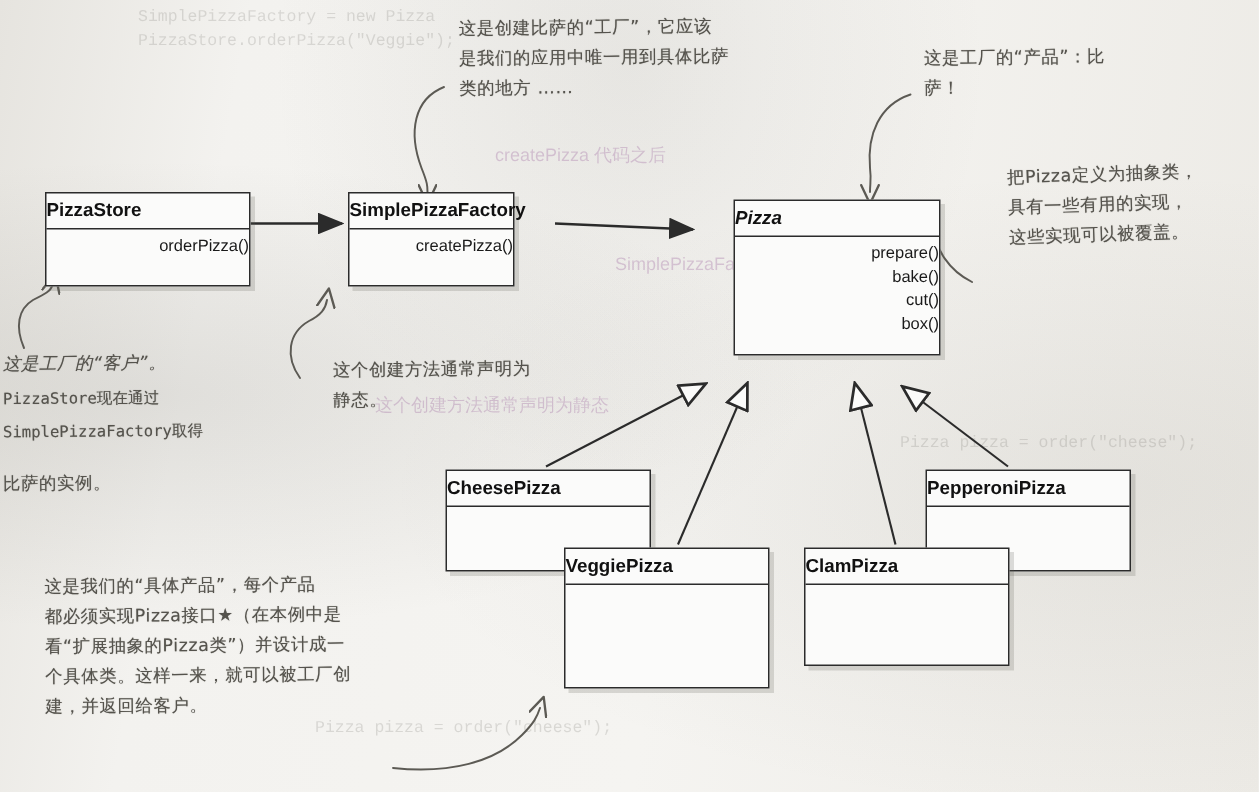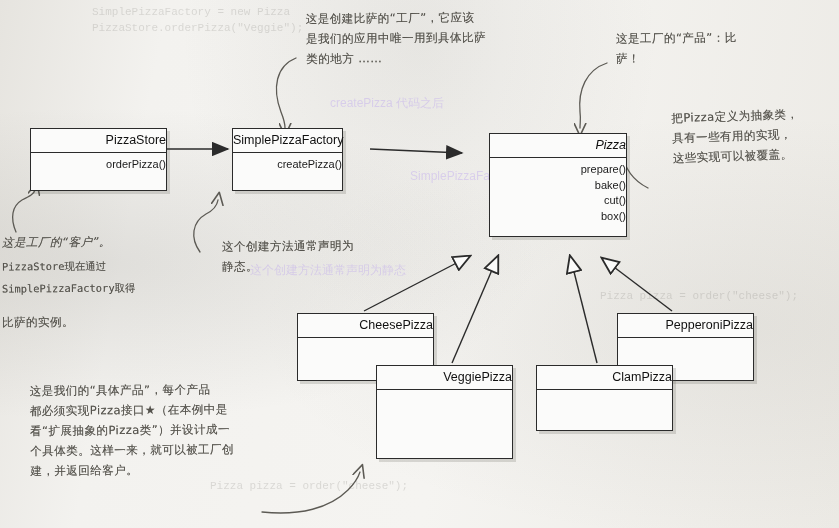--- a/index.html
+++ b/index.html
@@ -16,29 +16,29 @@
       radial-gradient(ellipse at 12% 50%, rgba(120,118,110,.16) 0%, rgba(120,118,110,0) 42%),
       radial-gradient(ellipse at 88% 62%, rgba(125,122,112,.10) 0%, rgba(125,122,112,0) 46%),
       radial-gradient(ellipse at 50% 8%,  rgba(130,128,120,.12) 0%, rgba(130,128,120,0) 40%),
       linear-gradient(100deg,#e6e4df 0%,#f3f2ef 18%,#f5f4f1 55%,#eceae5 100%);
   }
   #bleed{position:absolute;inset:0;opacity:.20;filter:blur(.45px);}
   #bleed .bt{
     position:absolute;color:#6e6c66;white-space:nowrap;
     font-family:"Liberation Mono",monospace;
   }
-  #bleed .bz{position:absolute;color:#8b5cf6;white-space:nowrap;}
+  #bleed .bz{position:absolute;color:#701a75;white-space:nowrap;}
   svg#canvas{position:absolute;inset:0;}
 
   
   .uml{position:absolute;box-sizing:border-box;background:#fbfbfa;
        border:1.3px solid #2b2b2b;box-shadow:3px 3px 0 rgba(90,88,82,.20);}
   .uml .title{
-    height:23px;line-height:23px;text-align:right;
-    font-size:12.5px;font-weight:normal;color:#111;
+    height:23px;line-height:23px;text-align:left;
+    font-size:12.5px;font-weight:bold;color:#111;
     border-bottom:1.3px solid #2b2b2b;
   }
   .uml.abstract .title{font-style:italic;}
   .uml .ops{padding:4px 0 0 7px;text-align:right;}
   .uml .op{font-size:11px;color:#1a1a1a;line-height:15.5px;white-space:nowrap;}
 
   
   .hand{
     position:absolute;color:#55534d;
     font-family:"DejaVu Sans",sans-serif;
@@ -126,21 +126,21 @@
 <div class="uml" style="left:617px;top:313px;width:137px;height:68px;">
   <div class="title">PepperoniPizza</div>
   <div class="ops"></div>
 </div>
 
 <div class="uml" style="left:376px;top:365px;width:137px;height:94px;">
   <div class="title">VeggiePizza</div>
   <div class="ops"></div>
 </div>
 
-<div class="uml" style="left:536px;top:365px;width:137px;height:66px;">
+<div class="uml" style="left:536px;top:365px;width:137px;height:79px;">
   <div class="title">ClamPizza</div>
   <div class="ops"></div>
 </div>
 
 <div class="hand" style="left:306px;top:8px;">这是创建比萨的“工厂”，它应该
 是我们的应用中唯一用到具体比萨
 类的地方 ……</div>
 <div class="hand" style="left:616px;top:28px;">这是工厂的“产品”：比
 萨！</div>
 <div class="hand" style="left:672px;top:106px;transform:rotate(-2deg);">把Pizza定义为抽象类，

